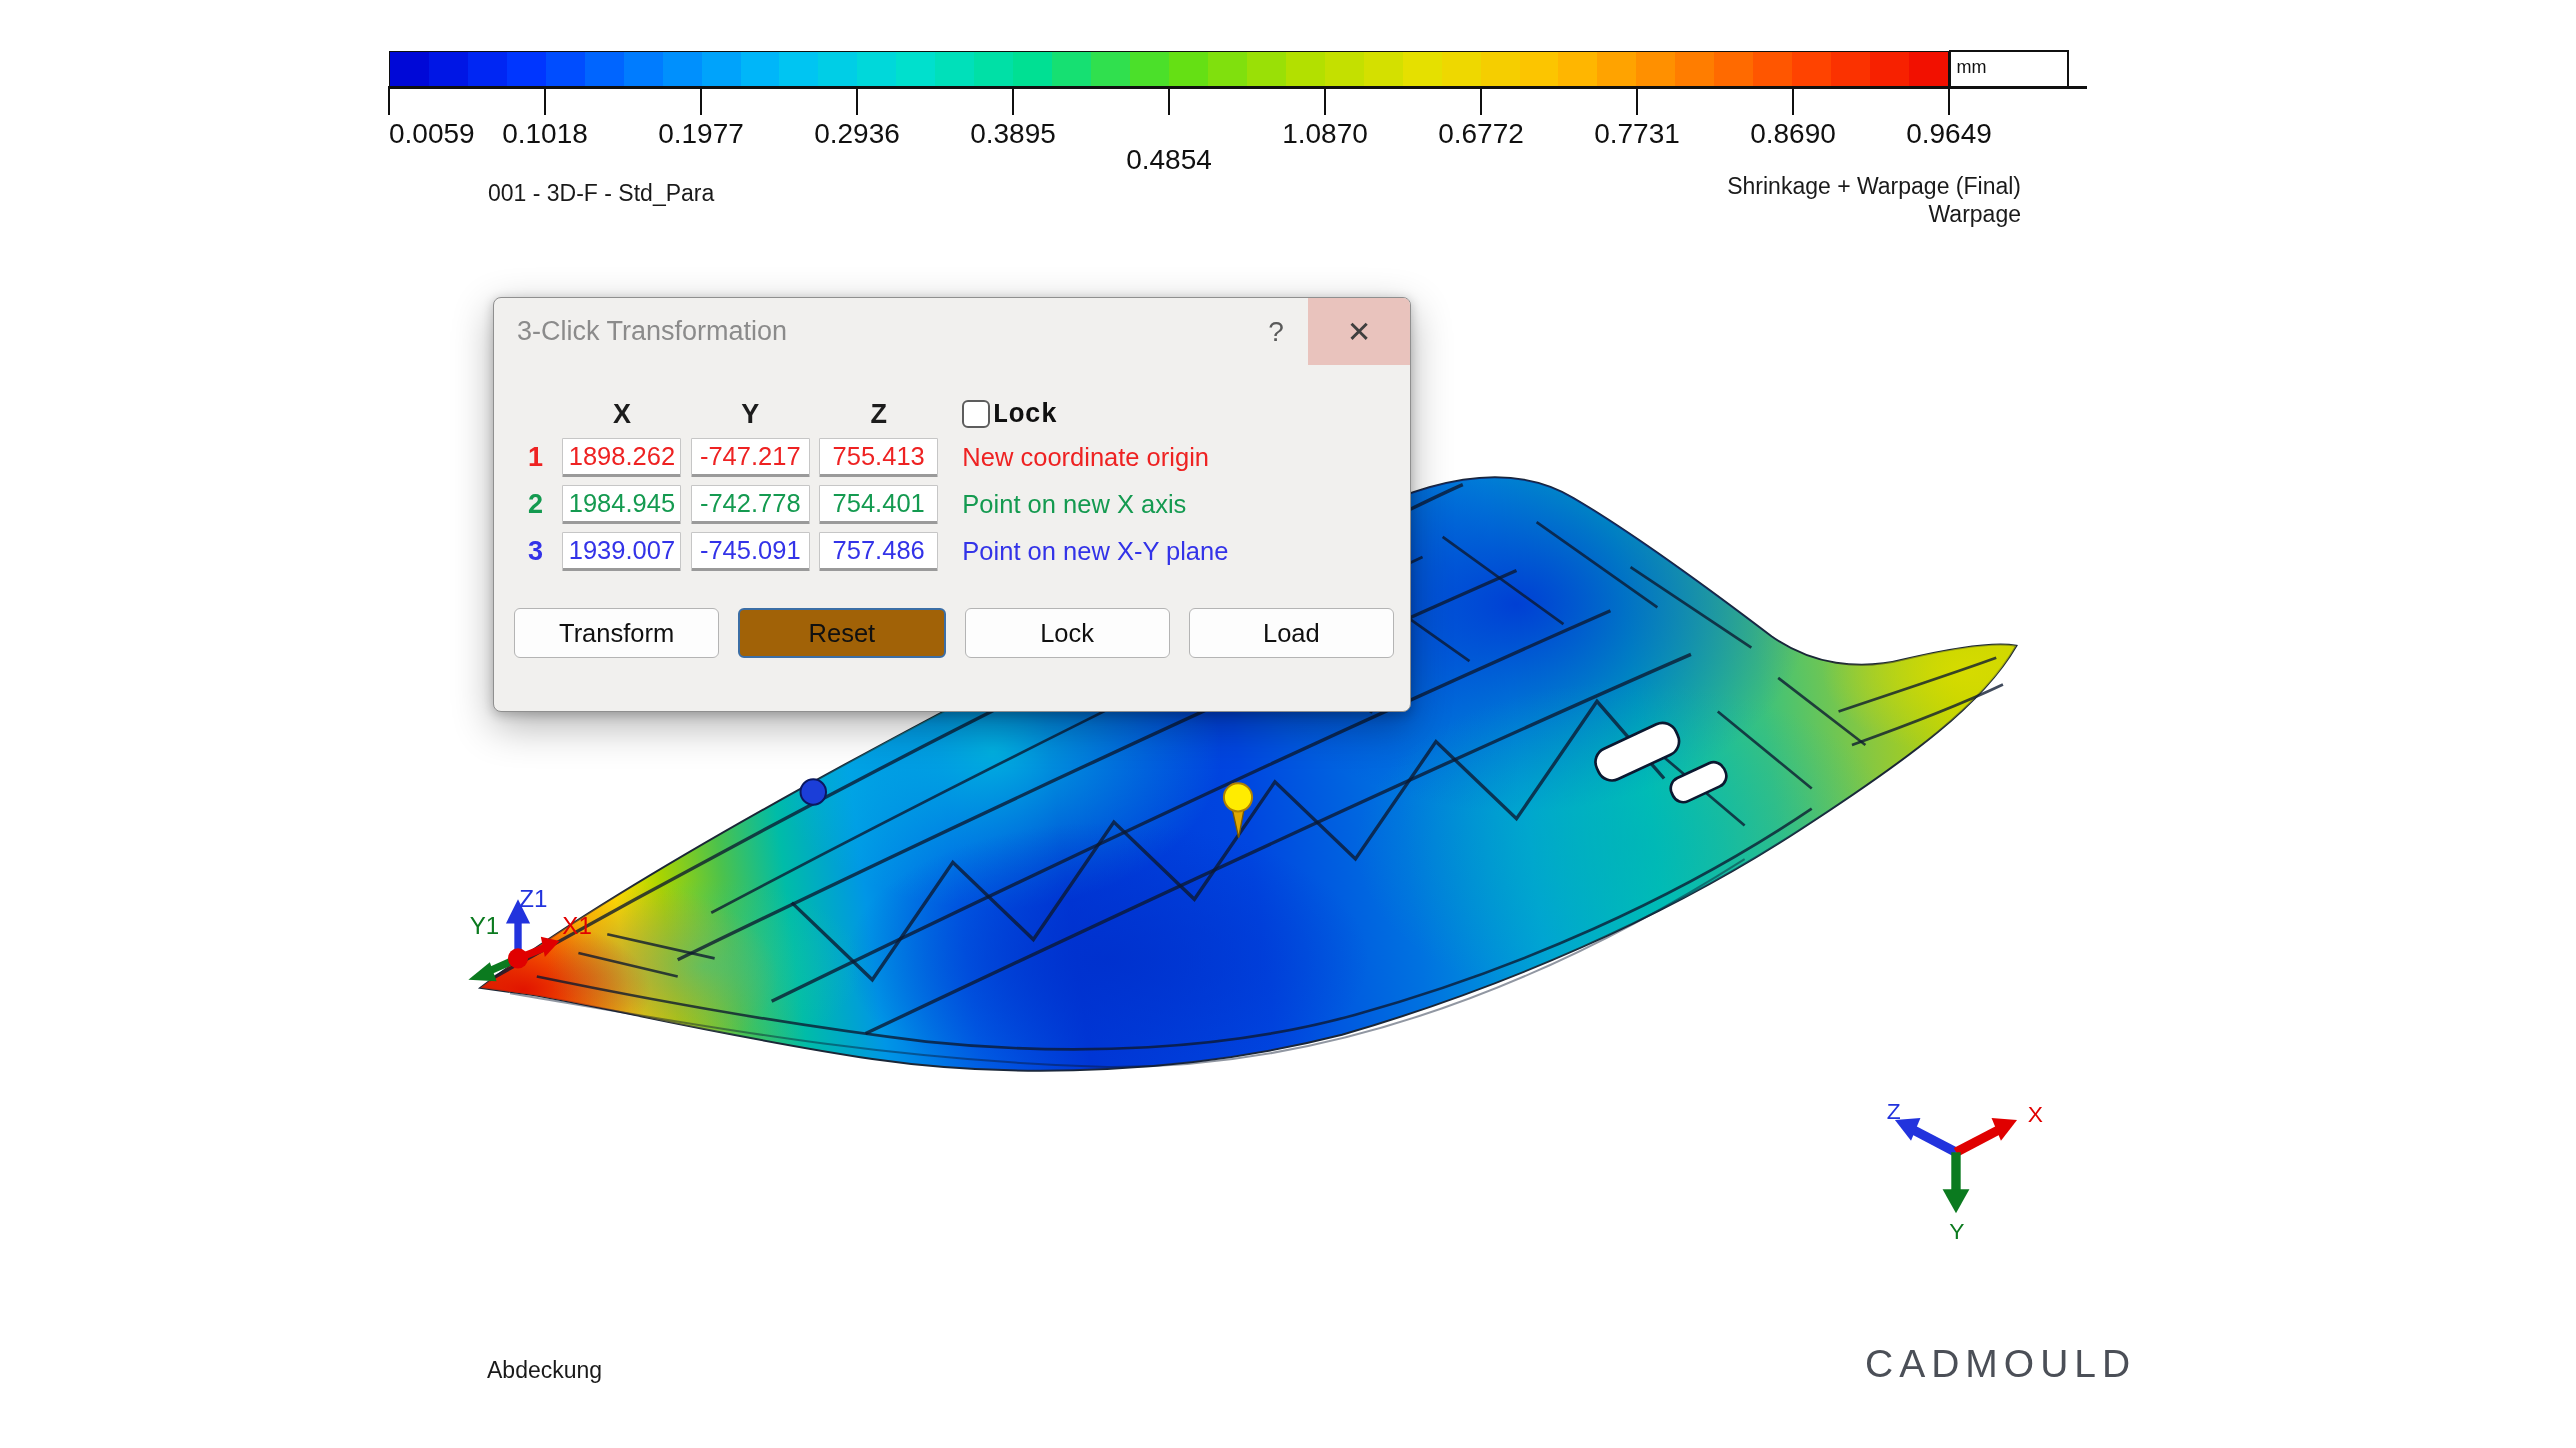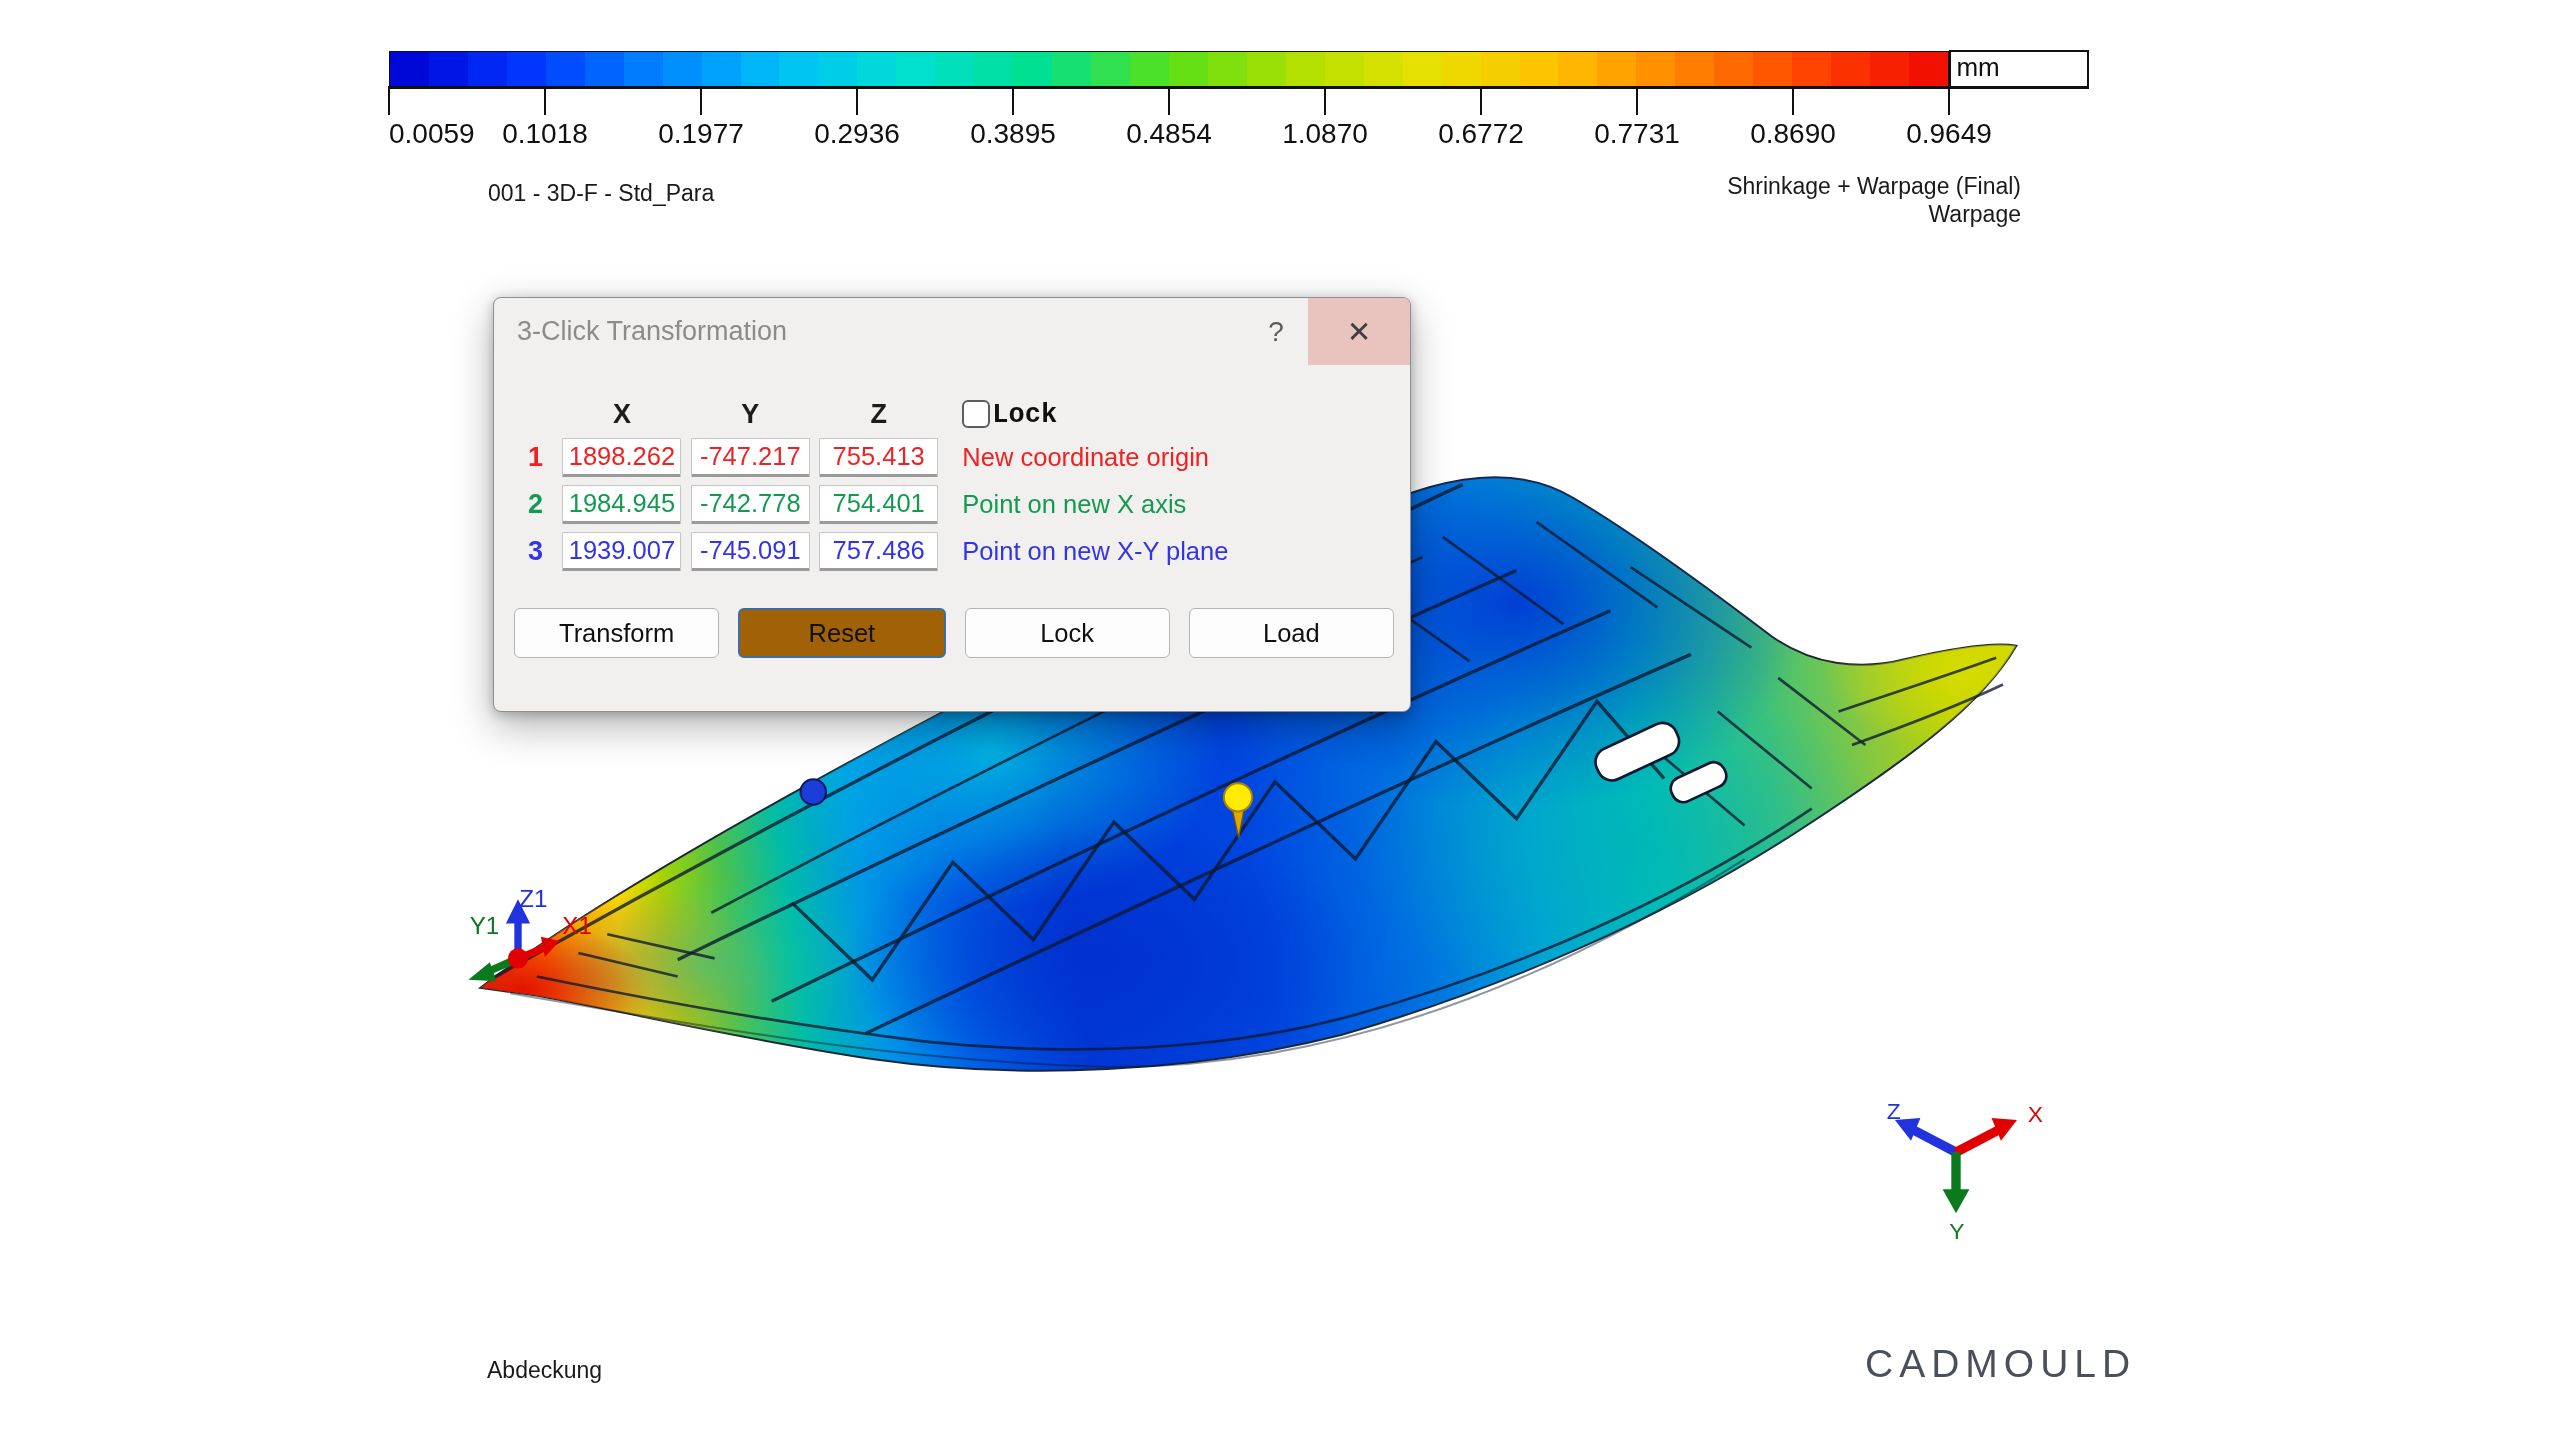--- a/index.html
+++ b/index.html
@@ -1,22 +1,22 @@
 <!DOCTYPE html>
 <html style="font-size:10.7px"><head>
 <meta charset="utf-8">
 <style>
   html,body{margin:0;padding:0;background:#ffffff;}
   .canvas{position:relative;width:2576px;height:1449px;background:#ffffff;overflow:hidden;
           font-family:"Liberation Sans",sans-serif;color:#1a1a1a;}
 
   
   .cb-grad{position:absolute;left:389px;top:51px;width:1560px;height:36px;border:1.3px solid #101010;box-sizing:border-box;}
-  .cb-mmbox{position:absolute;left:1949px;top:50px;width:140px;height:39px;background:#ffffff;border:2px solid #101010;
-            box-sizing:border-box;font-size:26px;line-height:29.5px;padding:1.3px 5.4px;color:#101010;}
+  .cb-mmbox{position:absolute;left:1949px;top:50px;width:120px;height:39px;background:#ffffff;border:2px solid #101010;
+            box-sizing:border-box;font-size:18px;line-height:29.5px;padding:1.3px 5.4px;color:#101010;}
   .cb-axis{position:absolute;left:388px;top:86px;width:1699px;height:3.4px;background:#101010;}
   .cb-ticks{position:absolute;left:389px;top:0;width:1560px;height:148px;}
   .cb-tick{position:absolute;top:88px;width:2px;height:27px;background:#101010;}
   .cb-label{position:absolute;top:118px;font-size:28px;color:#101010;white-space:nowrap;transform:translateX(-50%);}
   .cb-label.first{transform:none;}
 
   
   .scheme-label{position:absolute;left:488px;top:180px;font-size:23px;color:#1a1a1a;}
   .result-labels{position:absolute;right:555px;top:172px;text-align:right;font-size:23px;line-height:28px;color:#1a1a1a;}
 
@@ -200,21 +200,21 @@
       <div class="cb-label first" style="left: 0%;">0.0059</div>
       <div class="cb-tick" style="left: calc(10% - 0.7px);"></div>
       <div class="cb-label" style="left: 10%;">0.1018</div>
       <div class="cb-tick" style="left: calc(20% - 0.7px);"></div>
       <div class="cb-label" style="left: 20%;">0.1977</div>
       <div class="cb-tick" style="left: calc(30% - 0.7px);"></div>
       <div class="cb-label" style="left: 30%;">0.2936</div>
       <div class="cb-tick" style="left: calc(40% - 0.7px);"></div>
       <div class="cb-label" style="left: 40%;">0.3895</div>
       <div class="cb-tick" style="left: calc(50% - 0.7px);"></div>
-      <div class="cb-label" style="left: 50%;">0.4854</div>
+      <div class="cb-label" style="left: 50%; margin-top: 26px;">0.4854</div>
       <div class="cb-tick" style="left: calc(60% - 0.7px);"></div>
       <div class="cb-label" style="left: 60%;">1.0870</div>
       <div class="cb-tick" style="left: calc(70% - 0.7px);"></div>
       <div class="cb-label" style="left: 70%;">0.6772</div>
       <div class="cb-tick" style="left: calc(80% - 0.7px);"></div>
       <div class="cb-label" style="left: 80%;">0.7731</div>
       <div class="cb-tick" style="left: calc(90% - 0.7px);"></div>
       <div class="cb-label" style="left: 90%;">0.8690</div>
       <div class="cb-tick" style="left: calc(100% - 0.7px);"></div>
       <div class="cb-label" style="left: 100%;">0.9649</div>

